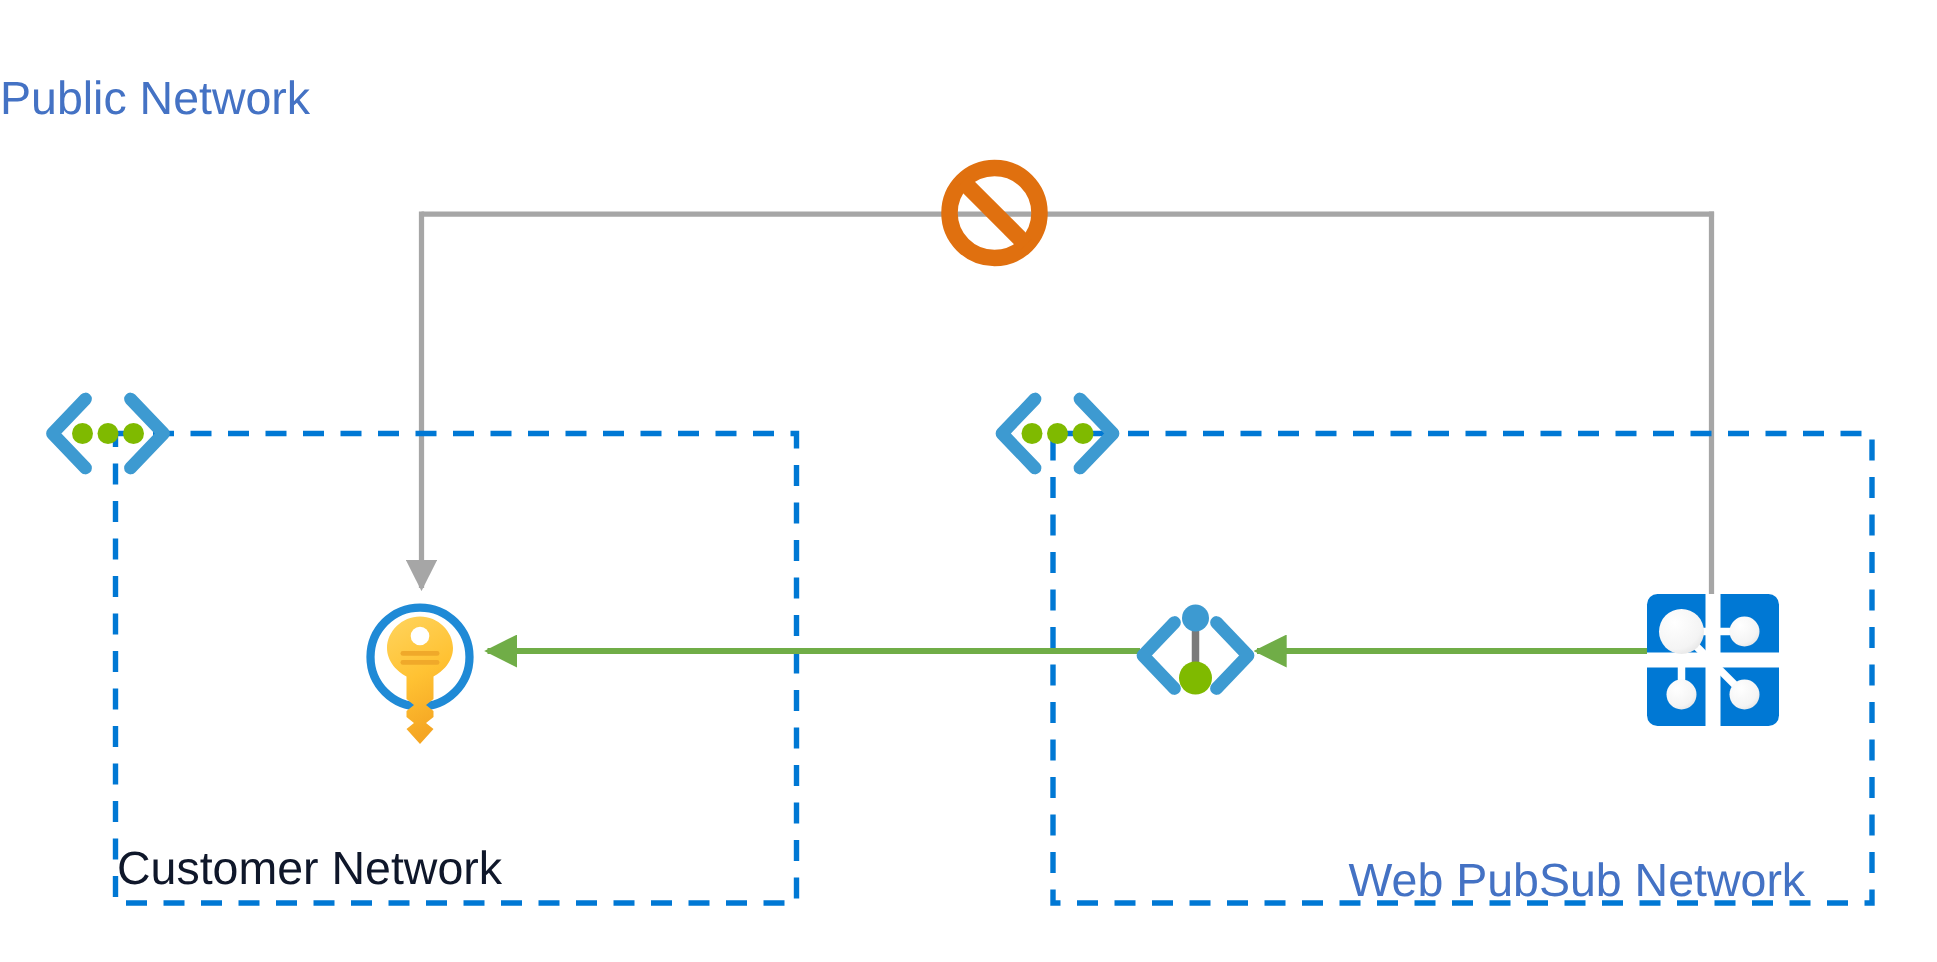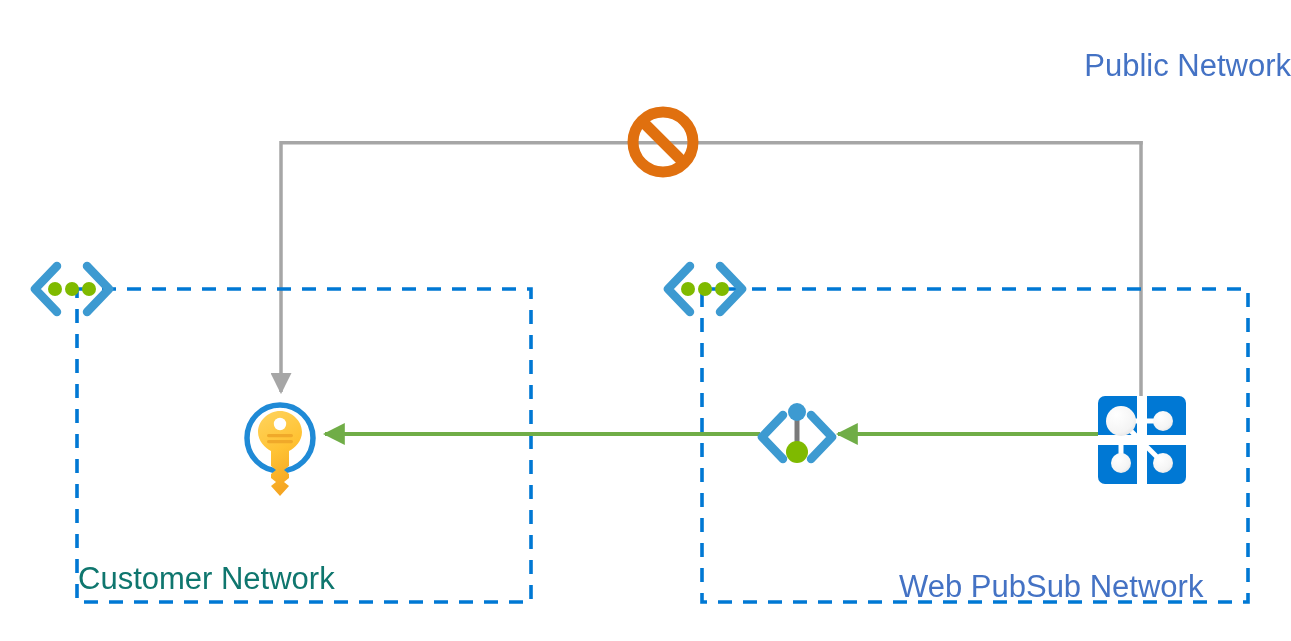--- a/index.html
+++ b/index.html
@@ -27,29 +27,29 @@
   .label-text {
     position: absolute;
     font-family: "Liberation Sans", sans-serif;
     white-space: nowrap;
     user-select: none;
   }
   #public-network-label {
     left: 0;
     top: 48px;
     width: 1291px;
-    text-align: right;
+    text-align: left;
     font-size: 31px;
     color: #4472c4;
   }
   #customer-network-label {
     left: 78px;
     top: 561px;
     font-size: 31px;
-    color: #0f766e;
+    color: #0f172a;
   }
   #webpubsub-network-label {
     left: 899px;
     top: 551px;
     font-size: 31px;
     color: #4472c4;
     margin-top: 18px;
   }
 </style>
 </head>

